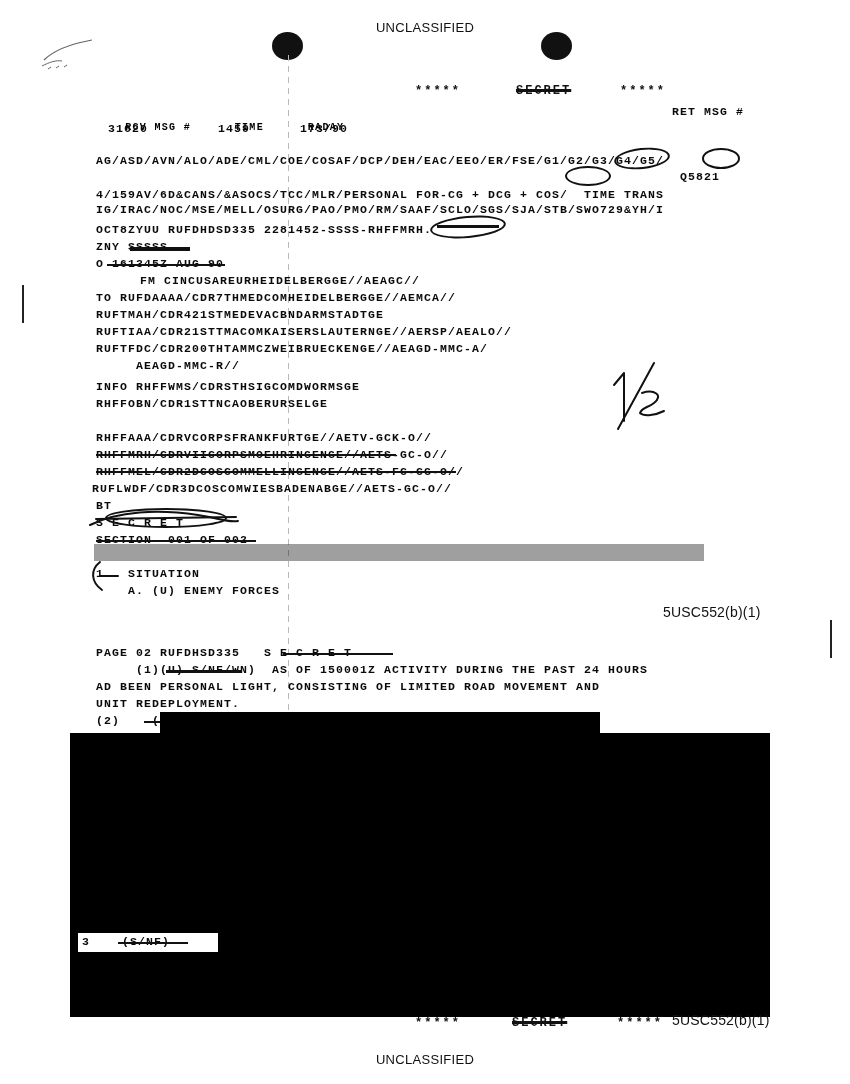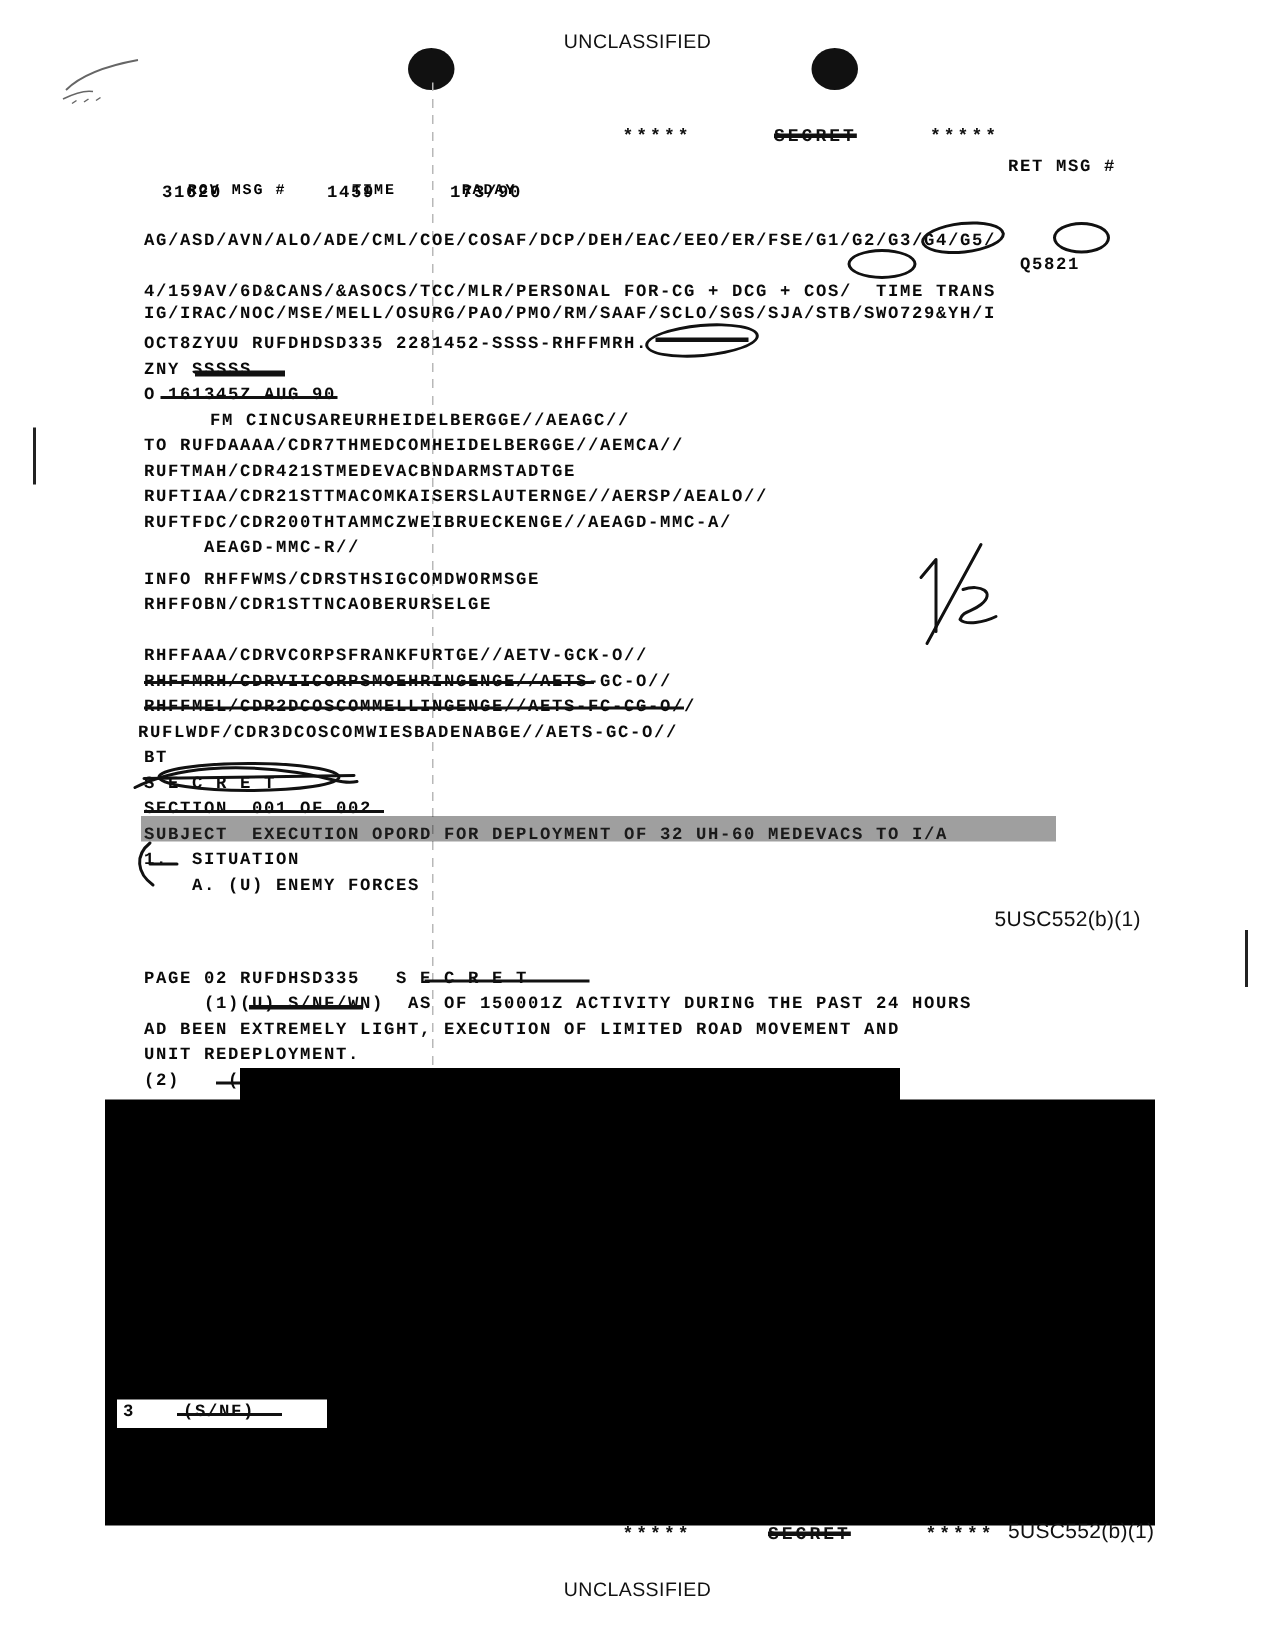--- a/index.html
+++ b/index.html
@@ -203,21 +203,20 @@
   <div class="tt" style="left:96px; top:358px;">     AEAGD-MMC-R//</div>
   <div class="tt" style="left:96px; top:379px;">INFO RHFFWMS/CDRSTHSIGCOMDWORMSGE</div>
   <div class="tt" style="left:96px; top:396px;">RHFFOBN/CDR1STTNCAOBERURSELGE</div>
   <div class="tt" style="left:96px; top:430px;">RHFFAAA/CDRVCORPSFRANKFURTGE//AETV-GCK-O//</div>
   <div class="tt" style="left:96px; top:447px;">RHFFMRH/CDRVIICORPSMOEHRINGENGE//AETS-GC-O//</div>
   <div class="tt" style="left:96px; top:464px;">RHFFMEL/CDR2DCOSCOMMELLINGENGE//AETS-FC-CG-O//</div>
   <div class="tt" style="left:92px; top:481px;">RUFLWDF/CDR3DCOSCOMWIESBADENABGE//AETS-GC-O//</div>
   <div class="tt" style="left:96px; top:498px;">BT</div>
   <div class="tt" style="left:96px; top:515px;">S E C R E T</div>
   <div class="tt" style="left:96px; top:532px;">SECTION  001 OF 002</div>
-  <div class="tt" style="left:96px; top:549px; color:#2a2a2a;">SUBJECT  EXECUTION OPORD FOR DEPLOYMENT OF 32 UH-60 MEDEVACS TO I/A</div>
   <div class="tt" style="left:96px; top:566px;text-align:center;">1.  SITUATION</div>
   <div class="tt" style="left:96px; top:583px;">    A. (U) ENEMY FORCES</div>
 
   <div class="strike" style="left:130px; top:247px; width:60px; height:4px;"></div>
   <div class="strike" style="left:107px; top:264px; width:118px; height:2px;"></div>
   <div class="ink-oval" style="left:430px; top:216px; width:72px; height:18px; transform:rotate(-5deg);"></div>
   <div class="strike" style="left:437px; top:225px; width:62px; height:3px;"></div>
 
   <div class="strike" style="left:96px; top:454px; width:300px; height:2px;"></div>
   <div class="strike" style="left:96px; top:471px; width:360px; height:2px;"></div>
@@ -249,21 +248,21 @@
   </div>
 
   <div class="stamp" style="left:663px; top:604px;">5USC552(b)(1)</div>
 
   <div class="tt" style="left:96px; top:645px;">PAGE 02 RUFDHSD335   S E C R E T</div>
   <div class="strike" style="left:283px; top:653px; width:110px; height:2px;"></div>
 
   <div class="tt" style="left:96px; top:662px;">     (1)(U) S/NF/WN)  AS OF 150001Z ACTIVITY DURING THE PAST 24 HOURS</div>
   <div class="strike" style="left:166px; top:670px; width:76px; height:3px;"></div>
 
-  <div class="tt" style="left:96px; top:679px;">AD BEEN EXTREMELY LIGHT, EXECUTION OF LIMITED ROAD MOVEMENT AND</div>
+  <div class="tt" style="left:96px; top:679px;">AD BEEN PERSONAL LIGHT, CONSISTING OF LIMITED ROAD MOVEMENT AND</div>
   <div class="tt" style="left:96px; top:696px;">UNIT REDEPLOYMENT.</div>
   <div class="tt" style="left:96px; top:713px;">(2)    (S/NF/WN)</div>
   <div class="strike" style="left:144px; top:721px; width:74px; height:2px;"></div>
 
   <div class="blackbox" style="left:160px; top:712px; width:440px; height:22px;"></div>
   <div class="blackbox" style="left:70px; top:733px; width:700px; height:253px;"></div>
   <div class="blackbox" style="left:70px; top:955px; width:700px; height:62px;"></div>
   <div class="whitebox" style="left:78px; top:933px; width:140px; height:19px;"></div>
   <div class="tt" style="left:82px; top:934px;">3    (S/NF)</div>
   <div class="strike" style="left:118px; top:942px; width:70px; height:2px;"></div>

